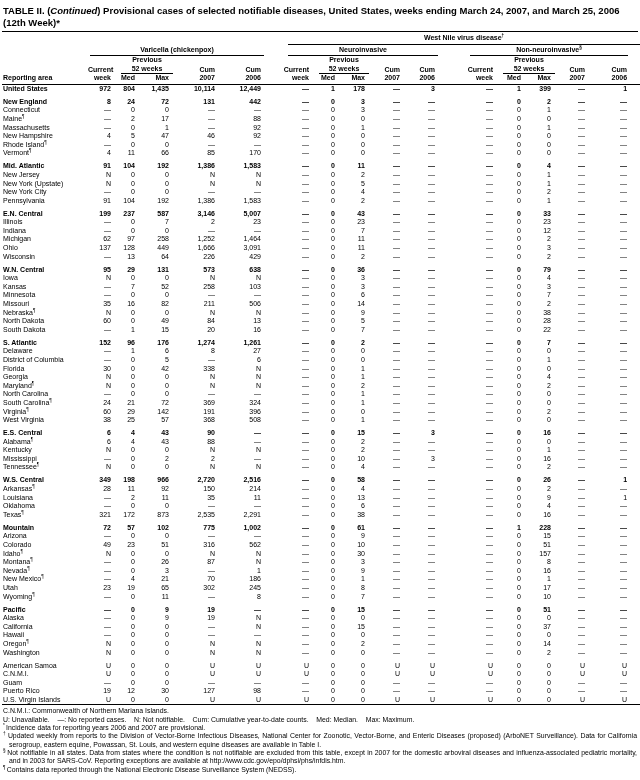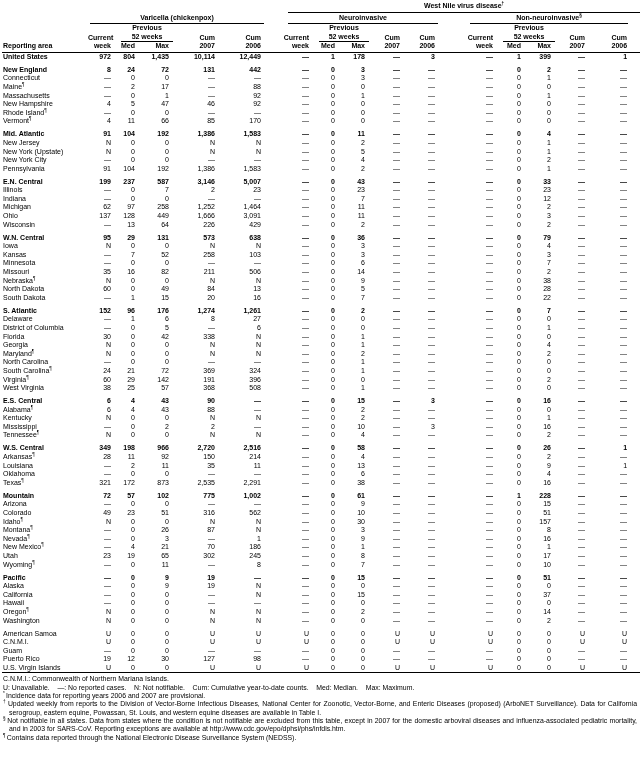--- a/index.html
+++ b/index.html
@@ -28,20 +28,23 @@
   tr.gap td{height:4.4px;line-height:4.4px;}
   sup{font-size:4.6px;vertical-align:super;line-height:0;}
   .footnotes{margin-top:2px;padding:0 1px;}
   .fn{font-size:6.9px;line-height:8.3px;text-align:justify;padding-left:6px;text-indent:-6px;white-space:pre-wrap;}
 </style>
 </head>
 <body>
 
 <div class="page">
 
+  <div class="title">
+    <span>TABLE II. (</span><span class="it">Continued</span><span>) Provisional cases of selected notifiable diseases, United States, weeks ending March 24, 2007, and March 25, 2006 (12th Week)*</span>
+  </div>
 
   <table>
     <colgroup>
       <col style="width:86px">
       <col style="width:30px">
         <col style="width:24px">
         <col style="width:34px">
         <col style="width:46px">
         <col style="width:46px">
       <col style="width:48px">

